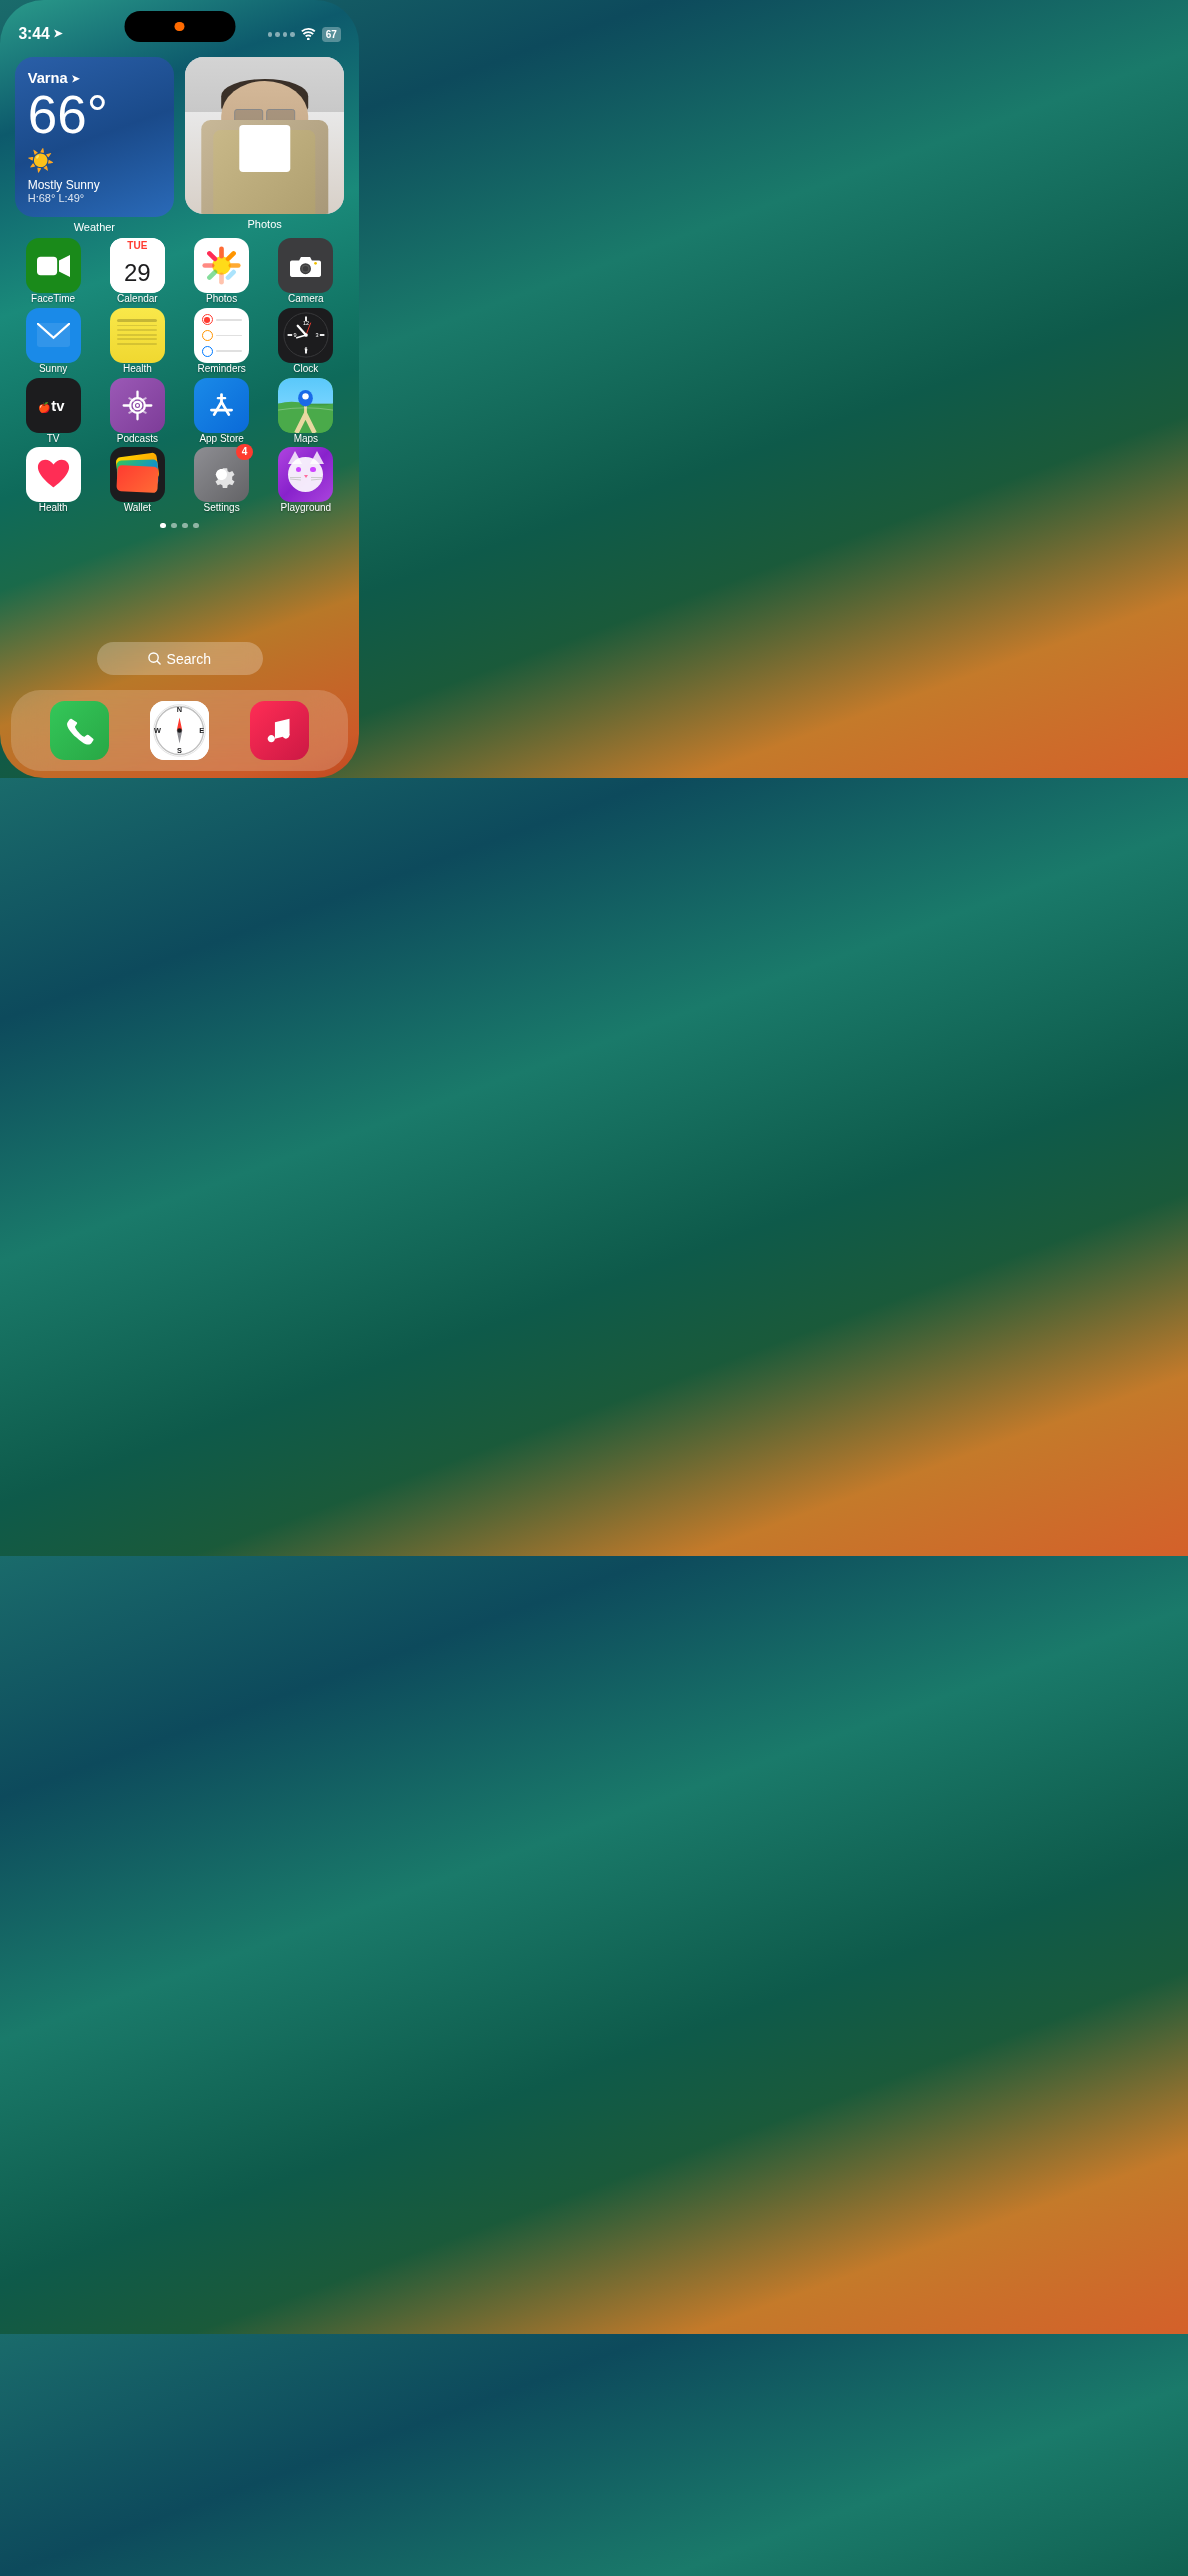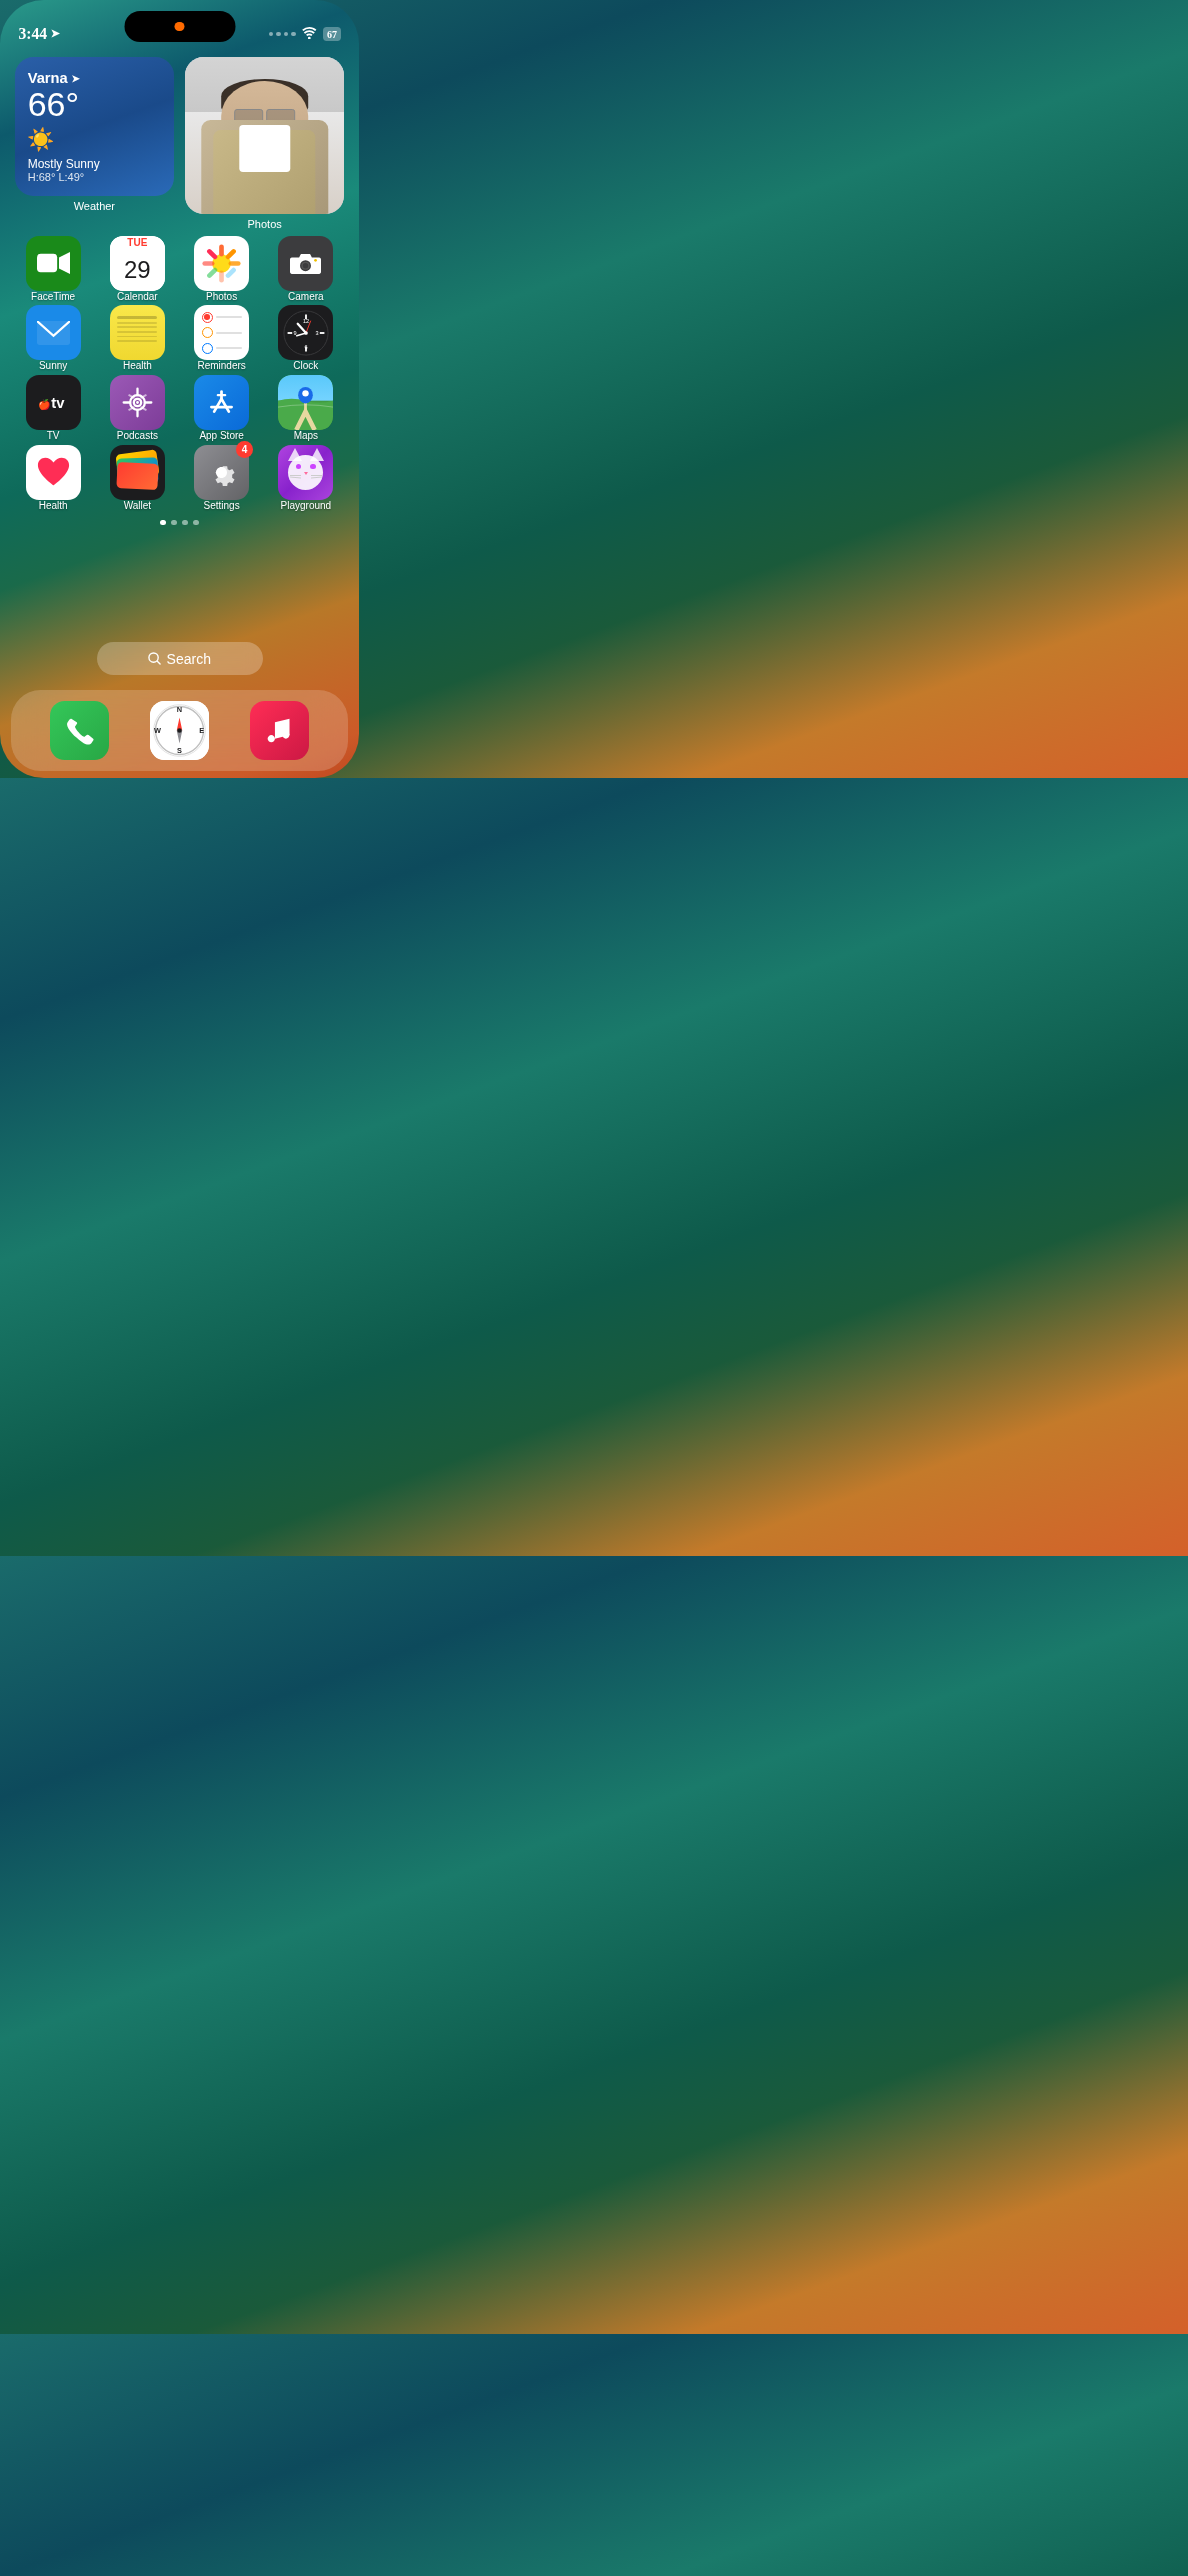--- a/index.html
+++ b/index.html
@@ -48,21 +48,20 @@
       position: absolute;
       top: 0;
       left: 0;
       right: 0;
       height: 50px;
       display: flex;
       align-items: flex-end;
       padding: 0 18.4px 7.4px;
       z-index: 99;
       justify-content: space-between;
-      font-family: Liberation Serif, serif;
     }
     .status-time {
       font-size: 15.7px;
       font-weight: 600;
       color: white;
       display: flex;
       align-items: center;
       gap: 3.7px;
     }
     .status-right {
@@ -121,21 +120,21 @@
       overflow: hidden;
     }
     .weather-city {
       font-size: 14.7px;
       font-weight: 600;
       display: flex;
       align-items: center;
       gap: 3.7px;
     }
     .weather-temp {
-      font-size: 34px;
+      font-size: 53px;
       font-weight: 200;
       line-height: 1.1;
     }
     .weather-sun {
       font-size: 22px;
       margin: 3.7px 0;
     }
     .weather-desc {
       font-size: 12px;
       font-weight: 400;

